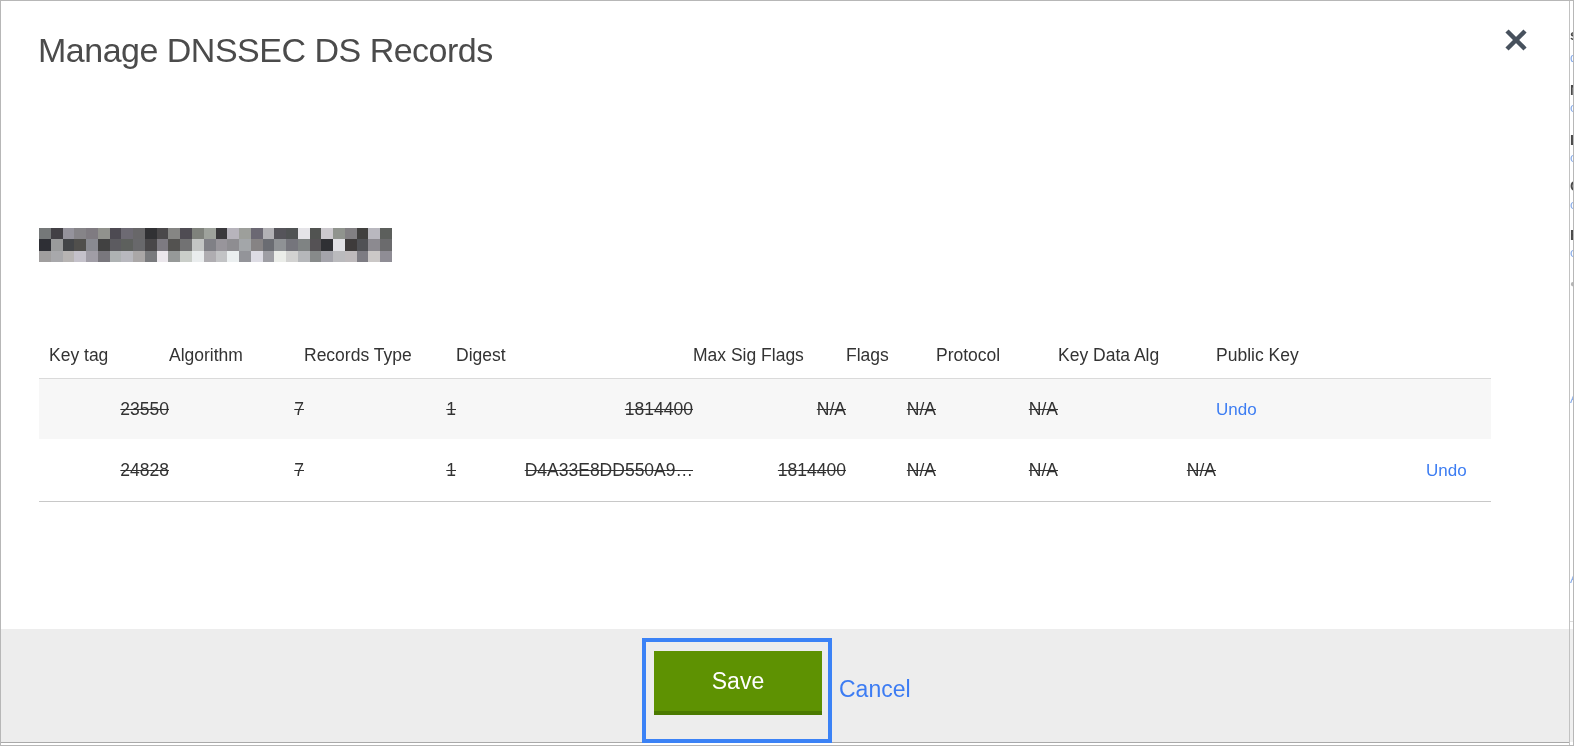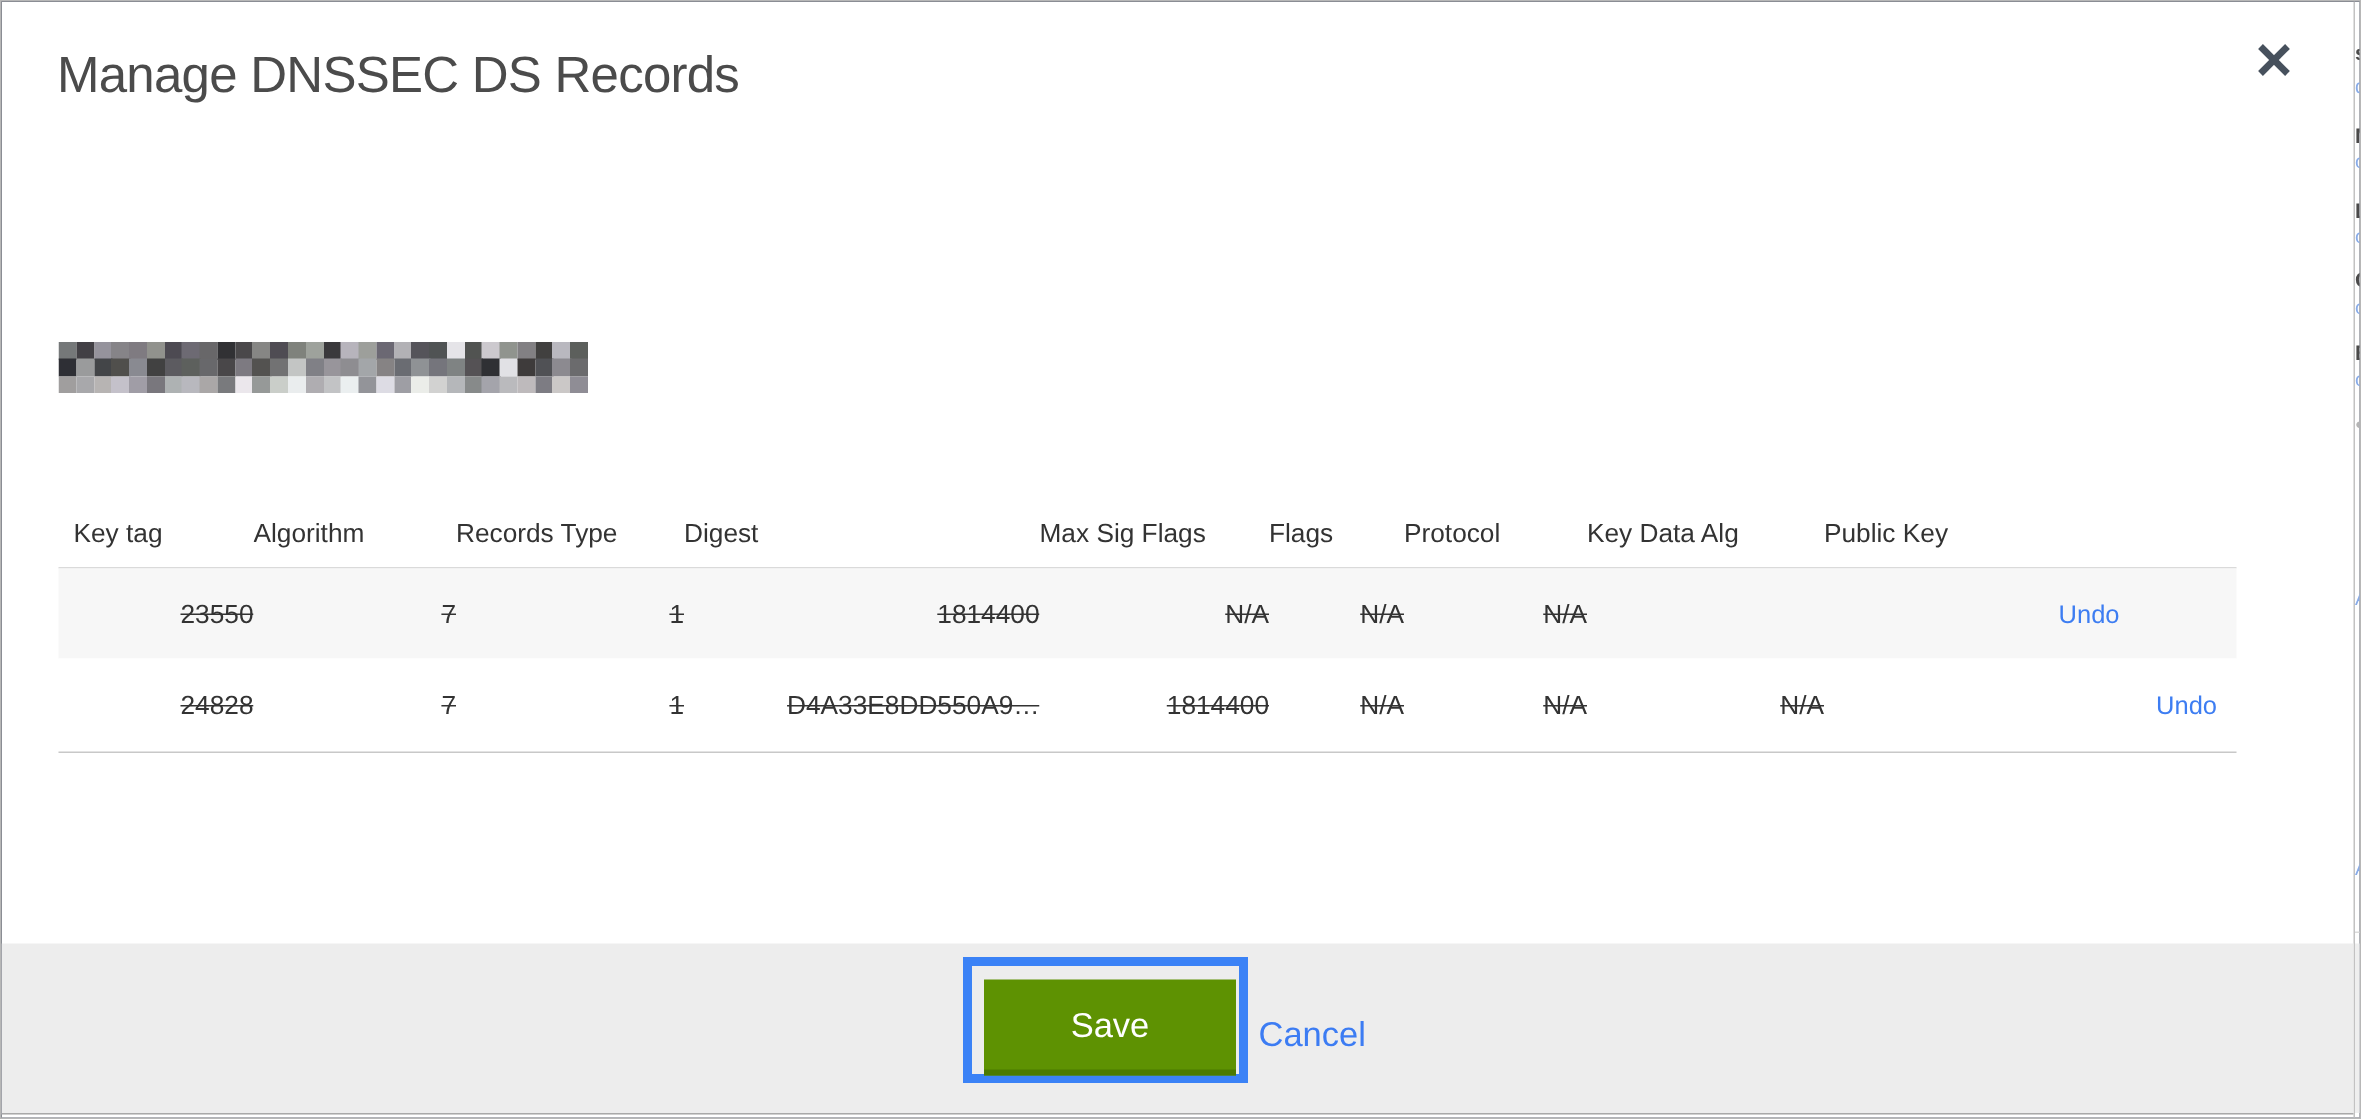--- a/index.html
+++ b/index.html
@@ -1,18 +1,18 @@
 <!DOCTYPE html>
 <html><head>
 <meta charset="utf-8">
 <style>
   html,body{margin:0;padding:0;background:#fff;}
   .screen{
     position:relative;width:1574px;height:746px;box-sizing:border-box;
-    background:#0f172a;border:1px solid #b7b7b7;overflow:hidden;
+    background:#bef264;border:1px solid #b7b7b7;overflow:hidden;
     font-family:"Liberation Sans",sans-serif;color:#333;
   }
   .modal{position:absolute;left:0;top:0;width:1568px;height:745px;border-right:1px solid #c2c2c2;background:#fff;}
   .modal-title{
     position:absolute;left:37px;top:30px;margin:0;
     font-size:34px;font-weight:400;letter-spacing:-0.5px;color:#4b4b4b;
   }
   .close-btn{
     position:absolute;left:1495px;top:20px;width:40px;height:40px;
     background:none;border:none;padding:0;cursor:pointer;
@@ -25,34 +25,34 @@
     display:grid;box-sizing:border-box;padding-left:10px;
     grid-template-columns:120px 135px 152px 237px 153px 90px 122px 158px 210px 1fr;
     align-items:center;font-size:17.5px;
   }
   .thead{height:47px;border-bottom:1px solid #dadada;color:#333;}
   .trow{height:60px;color:#333;}
   .trow.r1{background:#f7f7f7;}
   .trow.r2{height:63px;background:#fff;border-bottom:1px solid #c8c8c8;}
   .cell{white-space:nowrap;overflow:hidden;}
   .strike{text-decoration:line-through;text-align:right;}
-  .cell-undo{text-align:right;padding-right:13px;}
+  .cell-undo{padding-right:13px;}
   .undo-link{color:#3d7df2;text-decoration:none;font-size:17px;cursor:pointer;}
   .add-btn{
     position:absolute;left:38px;top:513px;width:212px;height:40px;
     background:#fff;border:2px solid #67a30c;color:#69a112;
     font-size:18.5px;font-family:"Liberation Sans",sans-serif;cursor:pointer;
   }
   .footer{
     position:absolute;left:0;top:628px;width:1568px;height:113px;
     background:#ededed;border-bottom:1px solid #a9a9a9;
   }
   .red-annotation{
-    position:absolute;left:641px;top:9px;width:190px;height:84px;
-    border:6px solid #3b82f6;box-sizing:border-box;background:transparent;
+    position:absolute;left:641px;top:9px;width:190px;height:105px;
+    border:4px solid #3b82f6;box-sizing:border-box;background:transparent;
   }
   .save-btn{
     position:absolute;left:8px;top:9px;width:168px;height:64px;
     background:#5e9202;border:none;border-bottom:4px solid #4b7a00;
     color:#fff;font-size:23px;font-family:"Liberation Sans",sans-serif;cursor:pointer;
   }
   .cancel-link{
     position:absolute;left:838px;top:47px;font-size:23px;color:#3c7cf3;
     text-decoration:none;cursor:pointer;
   }

